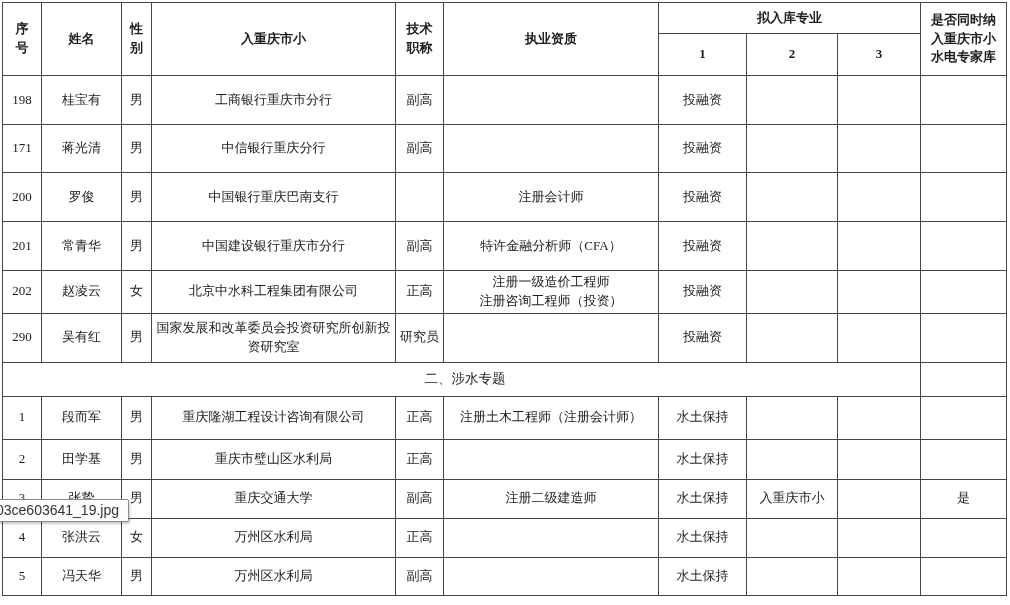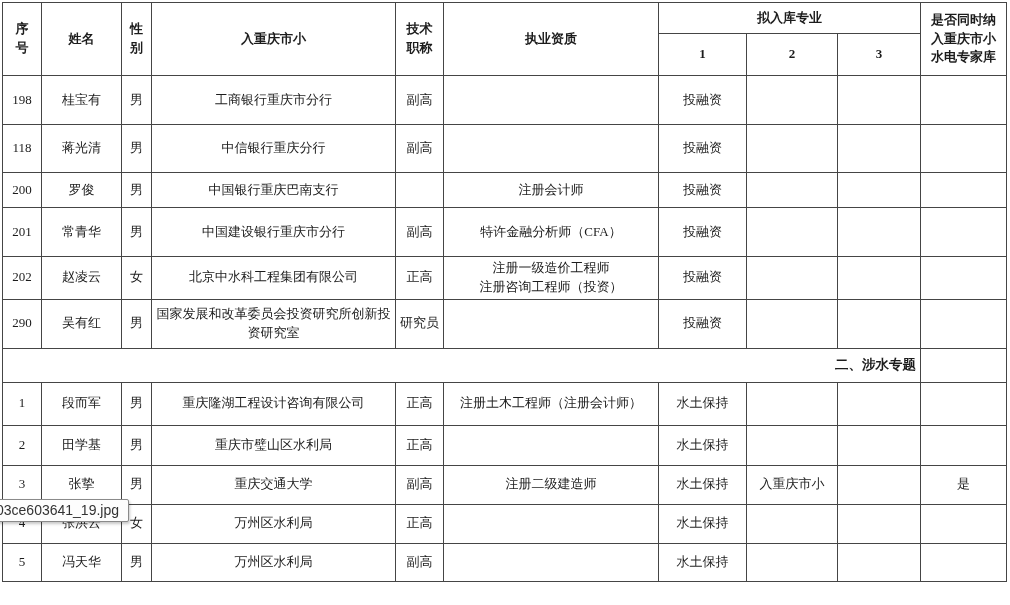--- a/index.html
+++ b/index.html
@@ -17,21 +17,21 @@
     text-align:center;vertical-align:middle;
     font-size:13px;font-weight:normal;
     padding:2px 4px;overflow:hidden;
     white-space:pre-line;line-height:1.45;
   }
   table.roster th{font-weight:bold;}
   td.unit-cell{padding:2px 8px;}
   td.qual-cell{padding:2px 6px;}
   th.hydro-head{padding:2px 8px;}
   tr.section-row td{
-    text-align:right;font-weight:bold;padding-left:11px;font-size:13.5px;margin-left:40px;
+    text-align:center;font-weight:normal;padding-left:11px;font-size:13.5px;margin-left:40px;
   }
   .file-tooltip{
     position:absolute;left:-12px;top:499px;z-index:5;
     background:#fdfdfd;border:1px solid #8a8a8a;border-radius:2px;
     box-shadow:1px 2px 3px rgba(0,0,0,0.22);
     font-family:"Liberation Sans","DejaVu Sans",sans-serif;
     font-size:14px;color:#333;padding:2px 9px 3px 7px;white-space:nowrap;
   }
 </style>
 </head>
@@ -79,32 +79,32 @@
       <td>男</td>
       <td class="unit-cell">工商银行重庆市分行</td>
       <td>副高</td>
       <td class="qual-cell"></td>
       <td>投融资</td>
       <td></td>
       <td></td>
       <td></td>
     </tr>
     <tr style="height:48px">
-      <td>118</td>
+      <td>171</td>
       <td>蒋光清</td>
       <td>男</td>
       <td class="unit-cell">中信银行重庆分行</td>
       <td>副高</td>
       <td class="qual-cell"></td>
       <td>投融资</td>
       <td></td>
       <td></td>
       <td></td>
     </tr>
-    <tr style="height:35px">
+    <tr style="height:49px">
       <td>200</td>
       <td>罗俊</td>
       <td>男</td>
       <td class="unit-cell">中国银行重庆巴南支行</td>
       <td></td>
       <td class="qual-cell">注册会计师</td>
       <td>投融资</td>
       <td></td>
       <td></td>
       <td></td>

